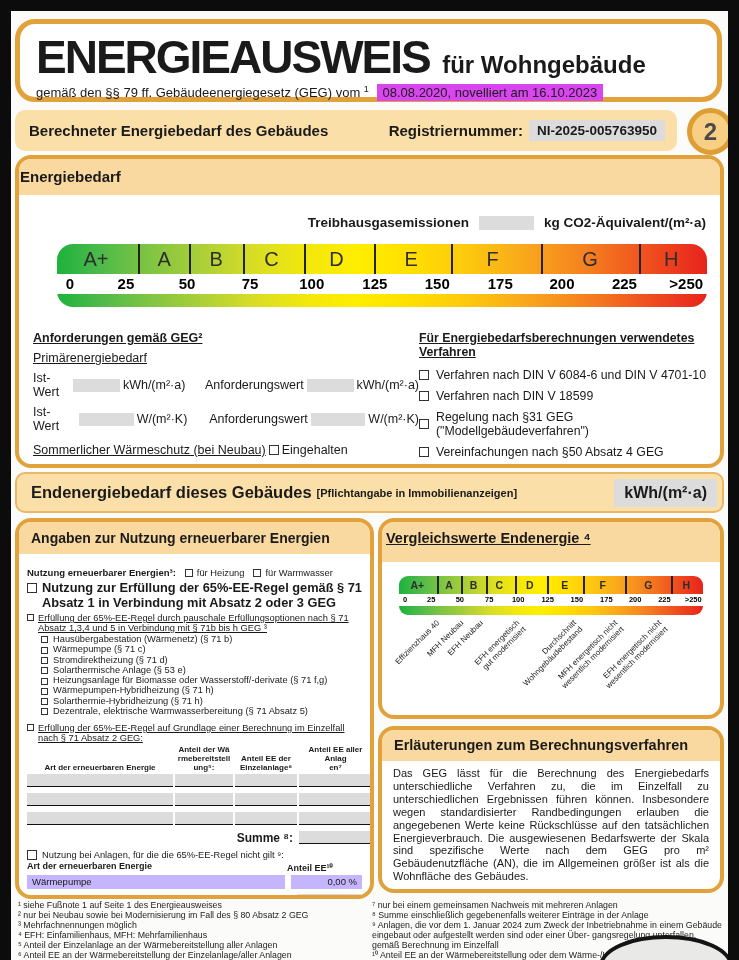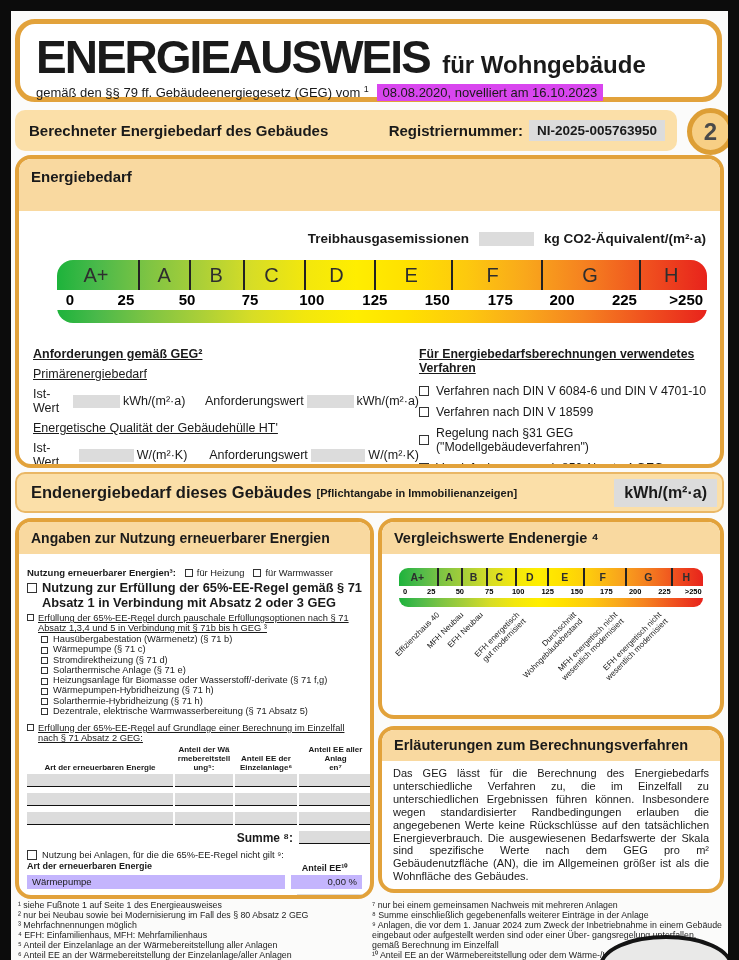--- a/index.html
+++ b/index.html
@@ -25,21 +25,21 @@
 
   
   .headbar { position:absolute; left:4px; top:99px; width:662px; height:41px; border-radius:10px; background:#fbdfa8; display:flex; align-items:center; padding:0 12px 0 14px; }
   .headbar .lbl { font-size:15px; font-weight:bold; }
   .headbar .reg { font-size:15px; font-weight:bold; margin-left:auto; }
   .headbar .regval { font-size:13.5px; font-weight:bold; background:#dcdcdc; padding:3px 8px; margin-left:6px; }
   .pagecircle { position:absolute; left:676px; top:97px; width:47px; height:47px; border-radius:50%; border:5px solid #dd9e35; background:#f7cf85; display:flex; align-items:center; justify-content:center; font-size:24px; font-weight:bold; color:#4a4a4a; }
 
   
   .ebox { left:4px; top:144px; width:709px; height:313px; }
-  .ebox .strip { height:52px; line-height:36px; padding-left:12px; font-size:15px; }
+  .ebox .strip { height:36px; line-height:36px; padding-left:1px; font-size:15px; }
   .ghgrow { display:flex; justify-content:flex-end; align-items:center; gap:10px; margin:20px 14px 0 0; font-size:13.5px; font-weight:bold; }
   .ghgrow .field { width:55px; height:14px; }
 
   :root { --grad: linear-gradient(90deg,#1db33b 0%,#49b94a 6%,#7ec443 14%,#aacf38 22%,#d7dd26 30%,#f2e70d 38%,#ffee00 46%,#ffe000 54%,#fdc90e 63%,#f9a81b 72%,#f58220 81%,#f0541f 90%,#e8231c 100%); }
   .scalebar { position:relative; border-radius:16px; overflow:hidden; }
   .big-scale { width:650px; margin:14px 0 0 38px; }
   .band-letters { position:relative; height:30px; background:var(--grad); }
   .band-numbers { position:relative; height:20px; background:#fff; }
   .band-bottom  { height:13px; background:var(--grad); }
   .sletter { position:absolute; top:0; transform:translateX(-50%); font-size:20px; line-height:30px; color:#2e2e2e; }
@@ -76,28 +76,28 @@
   .opt { display:flex; align-items:center; gap:5px; line-height:9.8px; margin-bottom:0.5px; }
   .opt .cb { width:7px; height:7px; }
   .rtable { display:grid; grid-template-columns:146px 58px 62px 73px; column-gap:2px; margin-top:2px; }
   .rth { font-size:8px; font-weight:bold; text-align:center; align-self:end; line-height:9px; padding-bottom:2px; }
   .rcell { height:13px; background:#dcdcdc; border-bottom:1.5px solid #111; margin-bottom:6px; }
   .sumrow { display:grid; grid-template-columns:146px 58px 62px 73px; column-gap:2px; align-items:center; }
   .sumlbl { grid-column:2/4; text-align:right; font-size:12px; font-weight:bold; padding-right:4px; }
   .sumcell { height:13px; background:#dcdcdc; border-bottom:1.5px solid #111; }
   .nalabel { display:flex; gap:5px; align-items:center; font-size:9.3px; margin-top:5px; }
   .nahead { display:grid; grid-template-columns:1fr 75px; font-size:9px; font-weight:bold; margin-top:1px; }
-  .nahead .r { text-align:center; }
+  .nahead .r { text-align:left; }
   .narow { display:grid; grid-template-columns:258px 1fr; column-gap:6px; margin-top:1px; }
   .nacell { background:#c4b5fd; height:14px; font-size:9.5px; line-height:14px; padding:0 5px; }
   .nacell.num { text-align:right; }
 
   
   .vbox { left:367px; top:507px; width:346px; height:201px; }
-  .vbox .strip { height:32px; line-height:32px; padding-left:12px; font-size:14.5px; }
+  .vbox .strip { height:40px; line-height:32px; padding-left:4px; font-size:14.5px;text-decoration:underline; }
   .small-scale { width:304px; margin:14px 0 0 17px; }
   .v-letters { position:relative; height:18px; background:var(--grad); }
   .v-letters .sletter { font-size:10.5px; line-height:18px; font-weight:bold; }
   .v-numbers { position:relative; height:12px; background:#fff; }
   .v-numbers .snum { font-size:7.5px; line-height:12px; }
   .v-bottom { height:9px; background:var(--grad); }
   .small-scale .scalebar { border-radius:9px; }
   .markers { position:relative; height:110px; margin:2px 17px 0 17px; }
   .marker { position:absolute; top:2px; width:0; }
   .marker > span { position:absolute; right:0; top:0; display:inline-block; transform:rotate(-45deg); transform-origin:top right; text-align:right; white-space:pre; font-size:8px; line-height:8.6px; color:#222; }
@@ -193,21 +193,20 @@
         <div class="row"><span class="ul">Primärenergiebedarf</span></div>
         <div class="vrow">
           <span>Ist-Wert</span>
           <span class="field"></span>
           <span>kWh/(m²·a)</span>
           <span style="width:16px"></span>
           <span>Anforderungswert</span>
           <span class="field"></span>
           <span>kWh/(m²·a)</span>
         </div>
-        <div class="row"><span class="ul">Energetische Qualität der Gebäudehülle HT'</span></div>
         <div class="vrow">
           <span>Ist-Wert</span>
           <span class="field"></span>
           <span>W/(m²·K)</span>
           <span style="width:16px"></span>
           <span>Anforderungswert</span>
           <span class="field"></span>
           <span>W/(m²·K)</span>
         </div>
         <div class="vrow" style="margin-top:10px">
@@ -274,21 +273,21 @@
         <div class="opt">
             <span class="cb"></span>
             <span>Wärmepumpe (§ 71 c)</span>
           </div>
         <div class="opt">
             <span class="cb"></span>
             <span>Stromdirektheizung (§ 71 d)</span>
           </div>
         <div class="opt">
             <span class="cb"></span>
-            <span>Solarthermische Anlage (§ 71 e)</span>
+            <span>Solarthermische Anlage (§ 53 e)</span>
           </div>
         <div class="opt">
             <span class="cb"></span>
             <span>Heizungsanlage für Biomasse oder Wasserstoff/-derivate (§ 71 f,g)</span>
           </div>
         <div class="opt">
             <span class="cb"></span>
             <span>Wärmepumpen-Hybridheizung (§ 71 h)</span>
           </div>
         <div class="opt">

